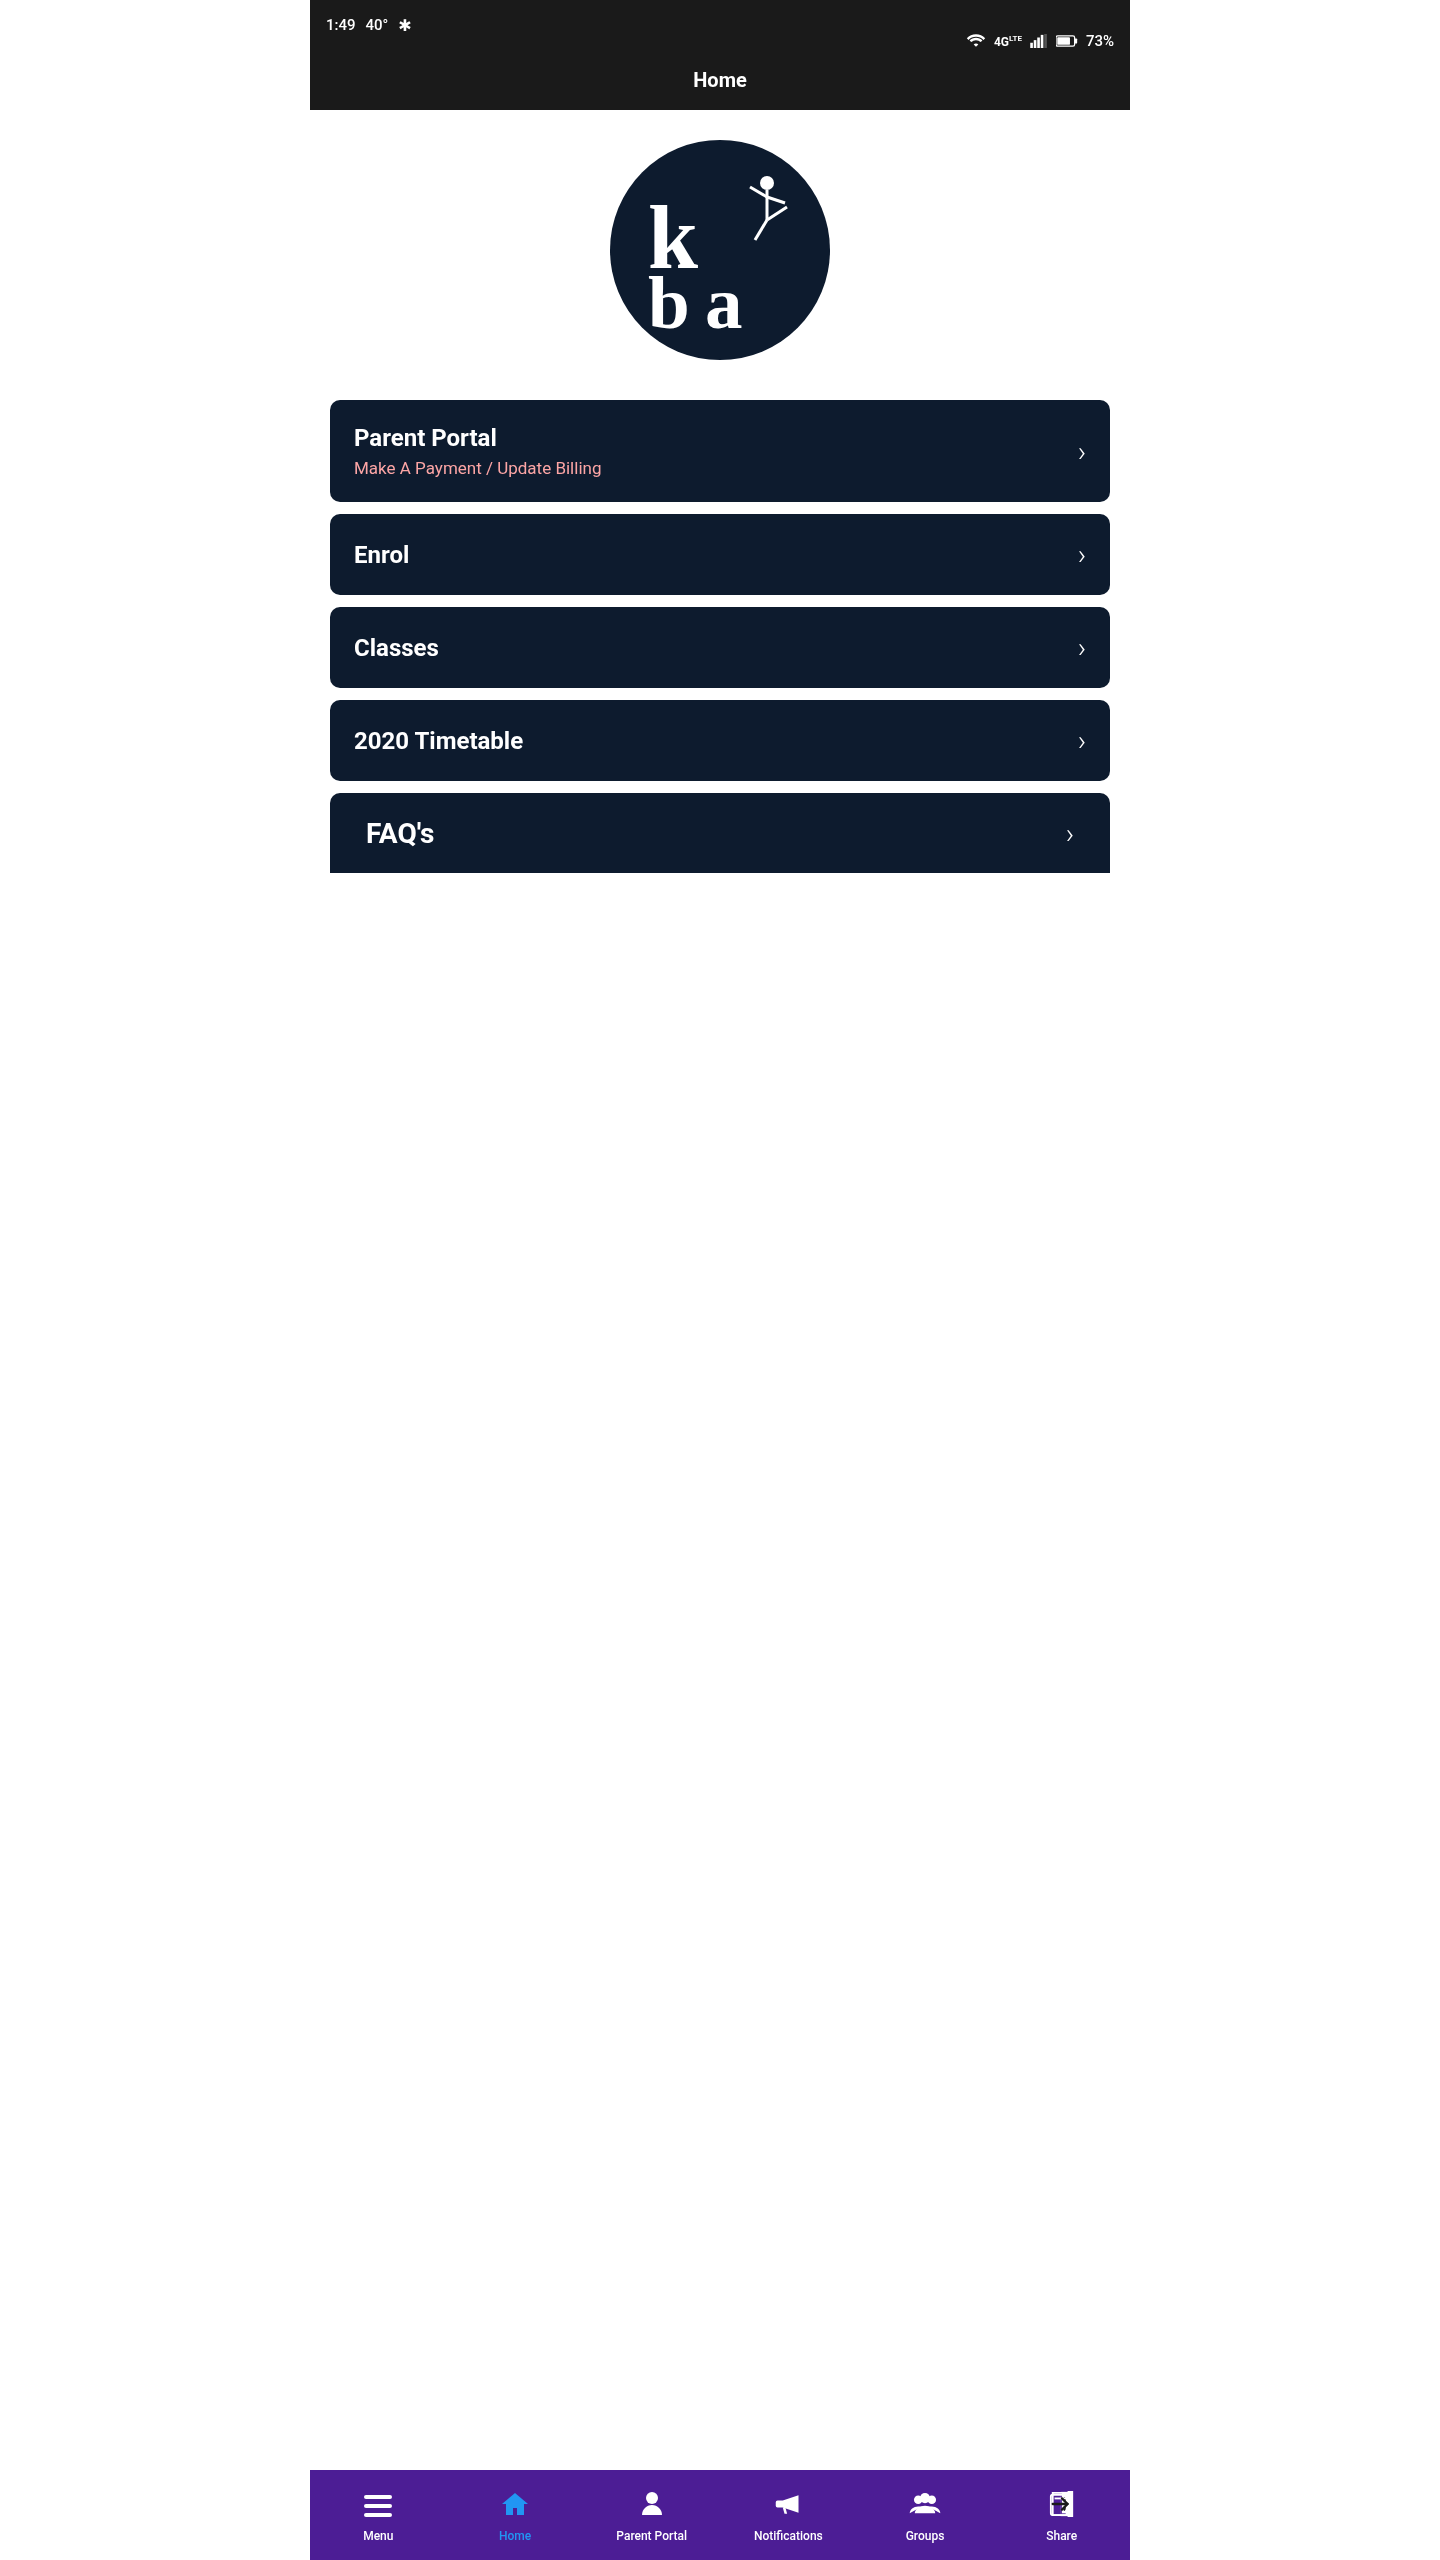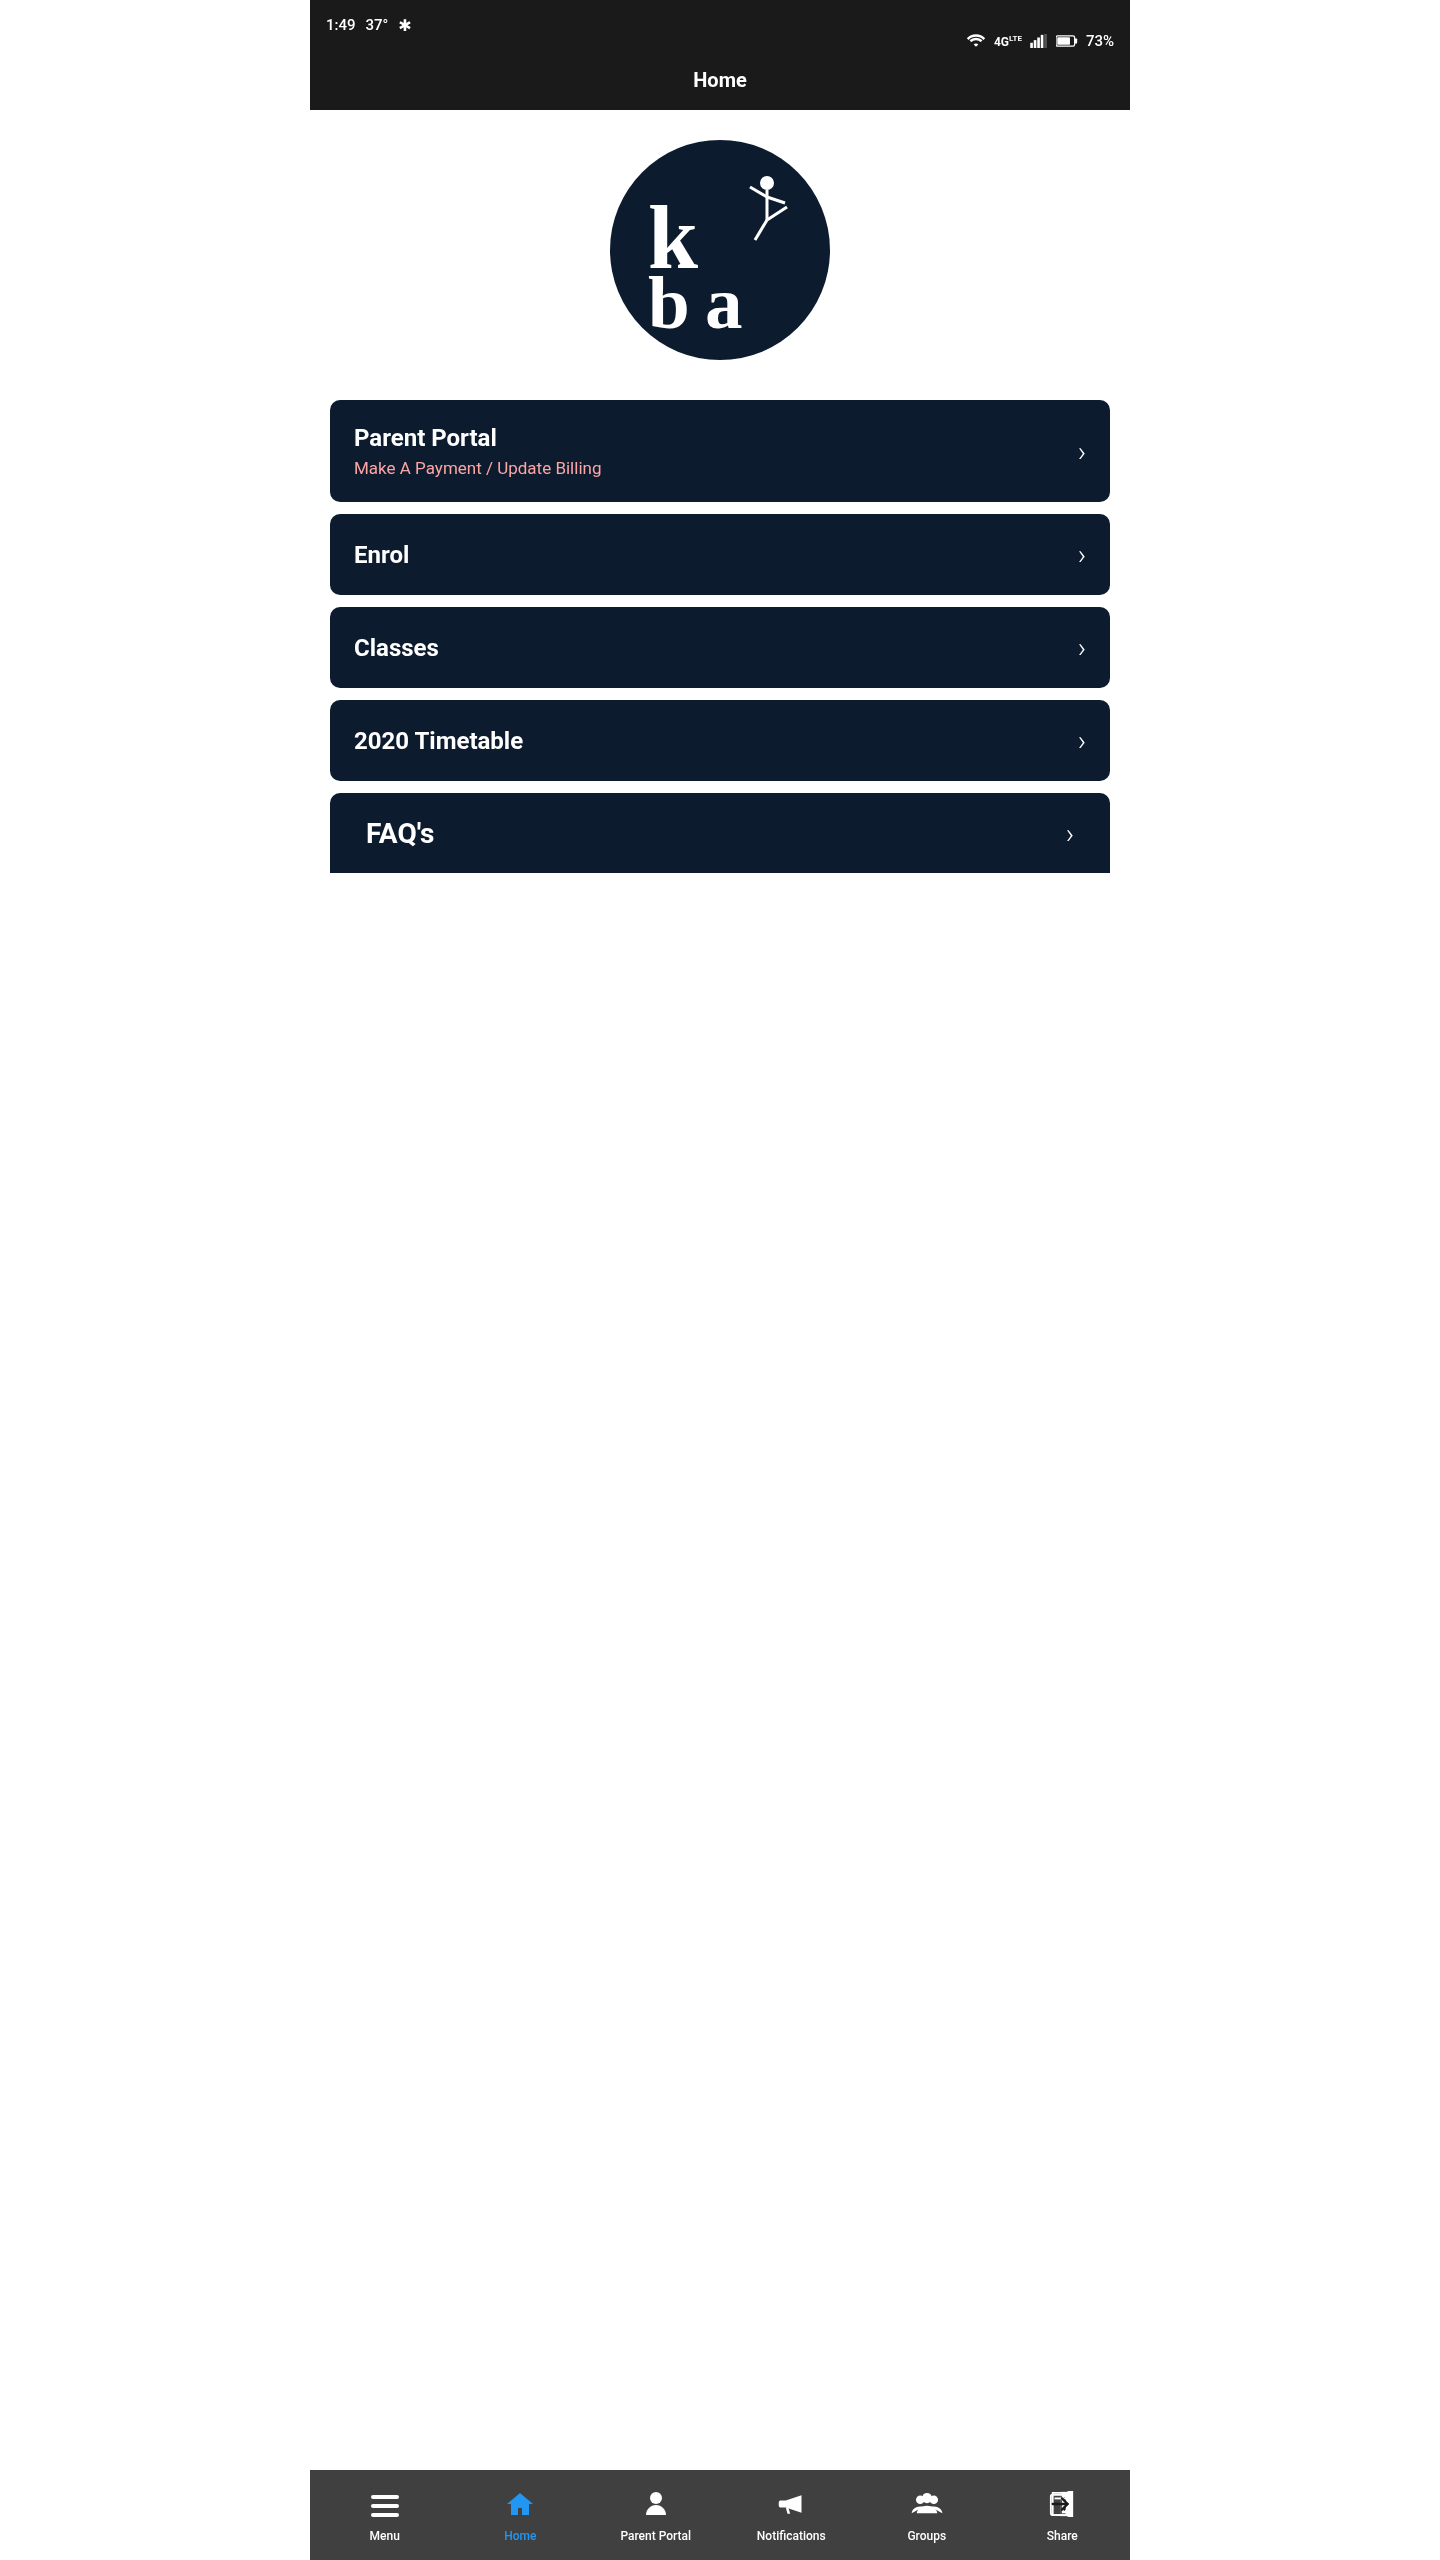--- a/index.html
+++ b/index.html
@@ -151,25 +151,25 @@
     }
 
     
     .bottom-nav {
       position: fixed;
       bottom: 0;
       left: 50%;
       transform: translateX(-50%);
       width: 100%;
       max-width: 820px;
-      background: #404040;
+      background: #4c1d95;
       display: flex;
       justify-content: space-around;
       align-items: center;
-      padding: 12px 0 8px 7px;
+      padding: 12px 0 8px 0;
       z-index: 100;
       height: 90px;
     }
 
     .nav-item {
       display: flex;
       flex-direction: column;
       align-items: center;
       gap: 5px;
       cursor: pointer;
@@ -194,21 +194,21 @@
     .nav-item.active .nav-icon {
       color: #2196F3;
     }
   </style>
 </head>
 <body>
 
 <div class="status-bar">
   <div class="status-left">
     <span>1:49</span>
-    <span>37°</span>
+    <span>40°</span>
     <span style="font-size:16px;">✱</span>
   </div>
   <div class="status-right">
 
     <svg width="20" height="16" viewBox="0 0 24 18" fill="white">
       <path d="M12 4C8.5 4 5.3 5.4 3 7.7L1 5.7C3.8 2.9 7.7 1 12 1s8.2 1.9 11 4.7l-2 2C18.7 5.4 15.5 4 12 4z"></path>
       <path d="M12 8c-2.2 0-4.2.9-5.7 2.3L4.3 8.3C6.3 6.3 9 5 12 5s5.7 1.3 7.7 3.3l-2 2C16.2 8.9 14.2 8 12 8z"></path>
       <path d="M12 12c-1.1 0-2.1.5-2.8 1.2L12 16l2.8-2.8C14.1 12.5 13.1 12 12 12z"></path>
     </svg>
 

